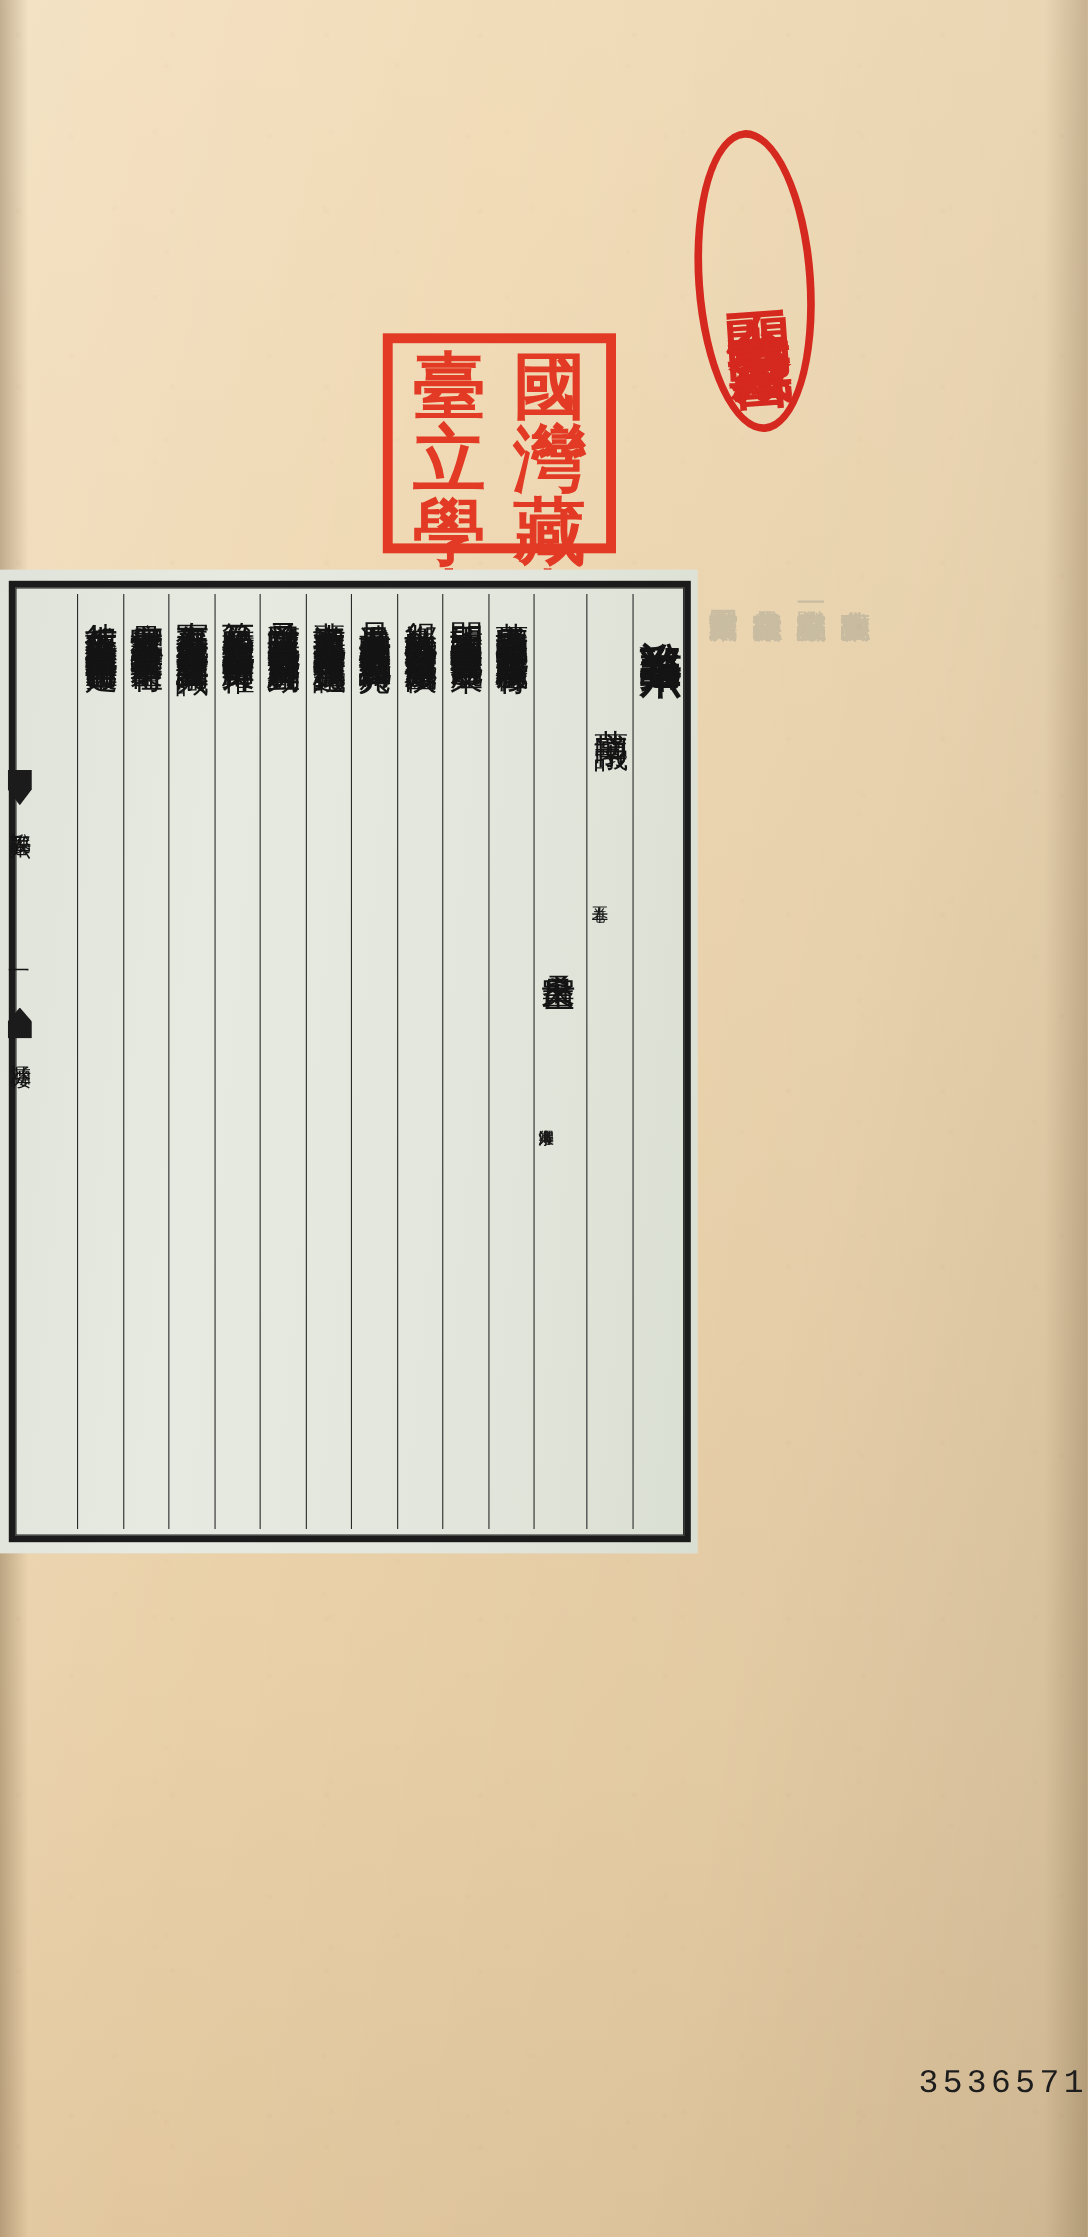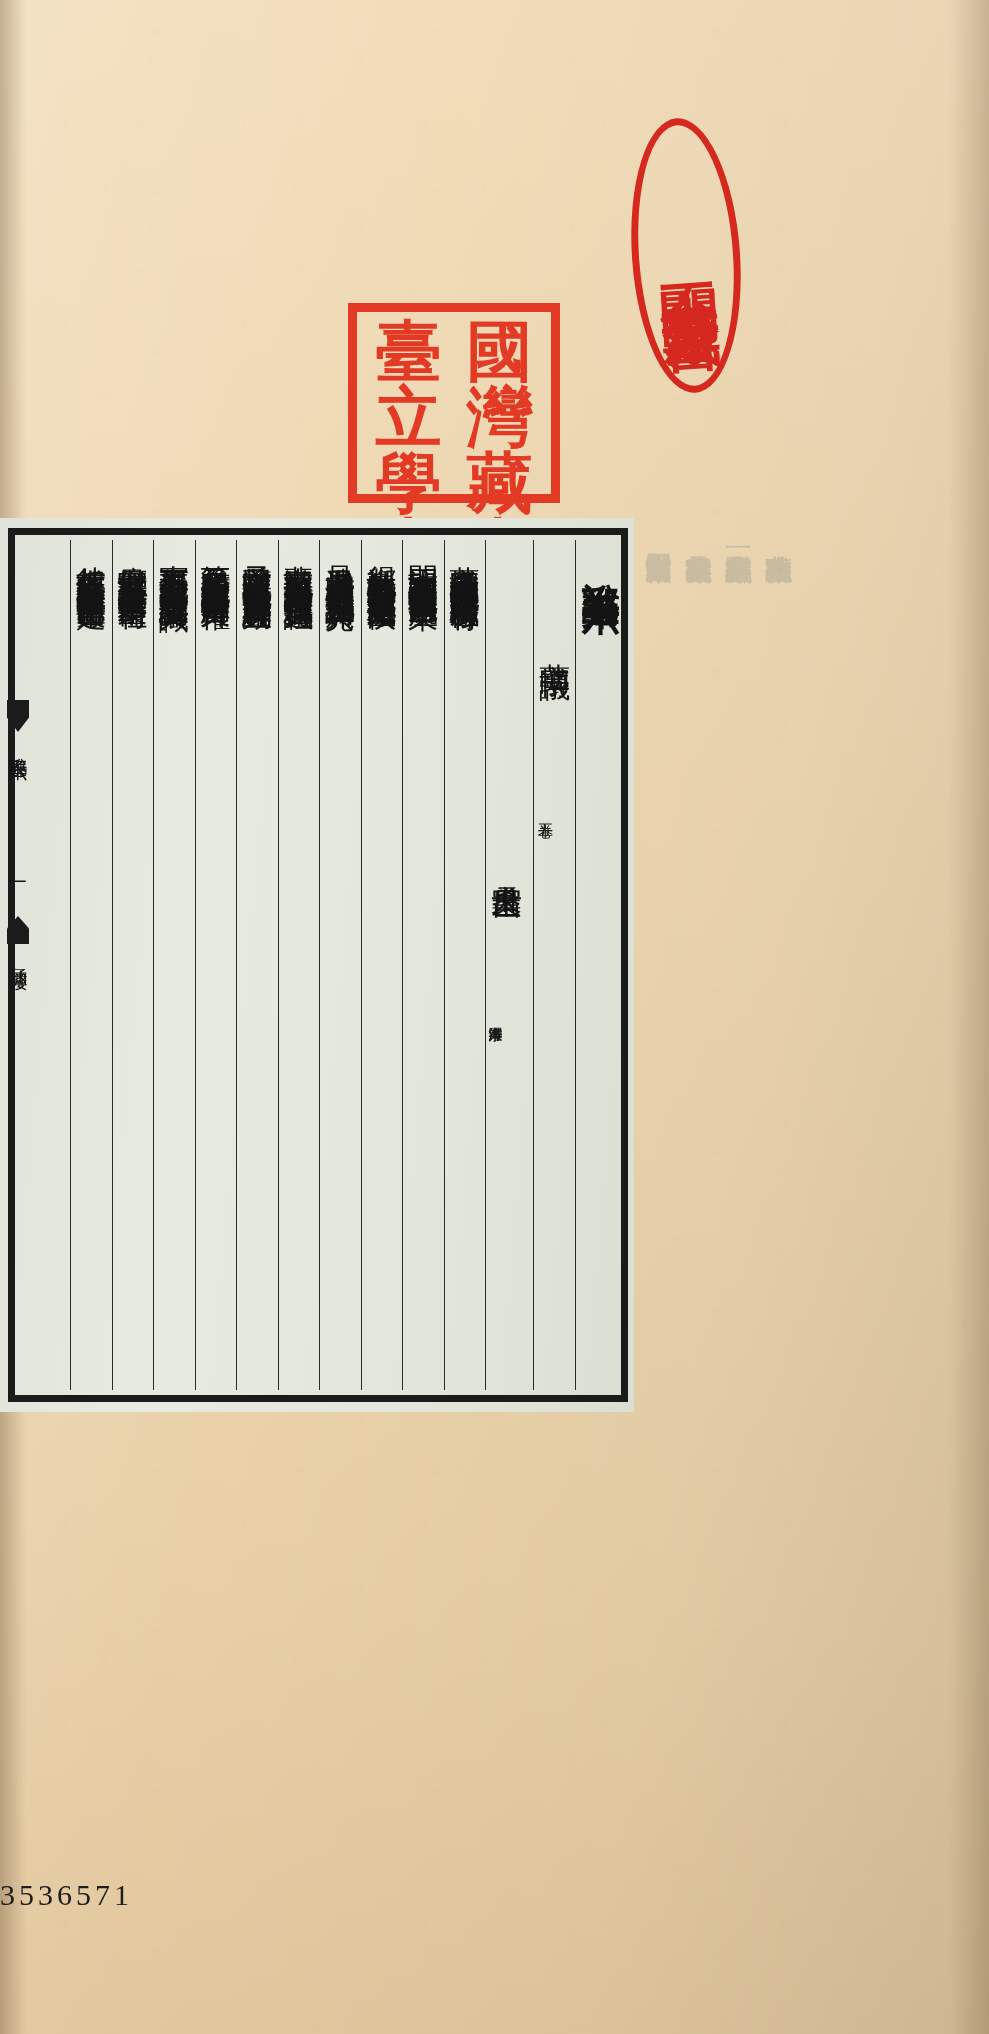--- a/index.html
+++ b/index.html
@@ -295,22 +295,22 @@
     overflow: hidden;
     padding-top: 6px;
   }
 
   
   .catalog-number {
     position: absolute;
     left: 0;
     right: 0;
     top: 1878px;
-    text-align: left;
-    font-family: Liberation Serif, serif;
+    text-align: right;
+    font-family: Liberation Mono, monospace;
     font-size: 30px;
     letter-spacing: 4px;
     color: #1d1d1d;
   }
 </style>
 </head>
 <body>
 
 <div class="page">
   <div class="paper-bg"></div>

